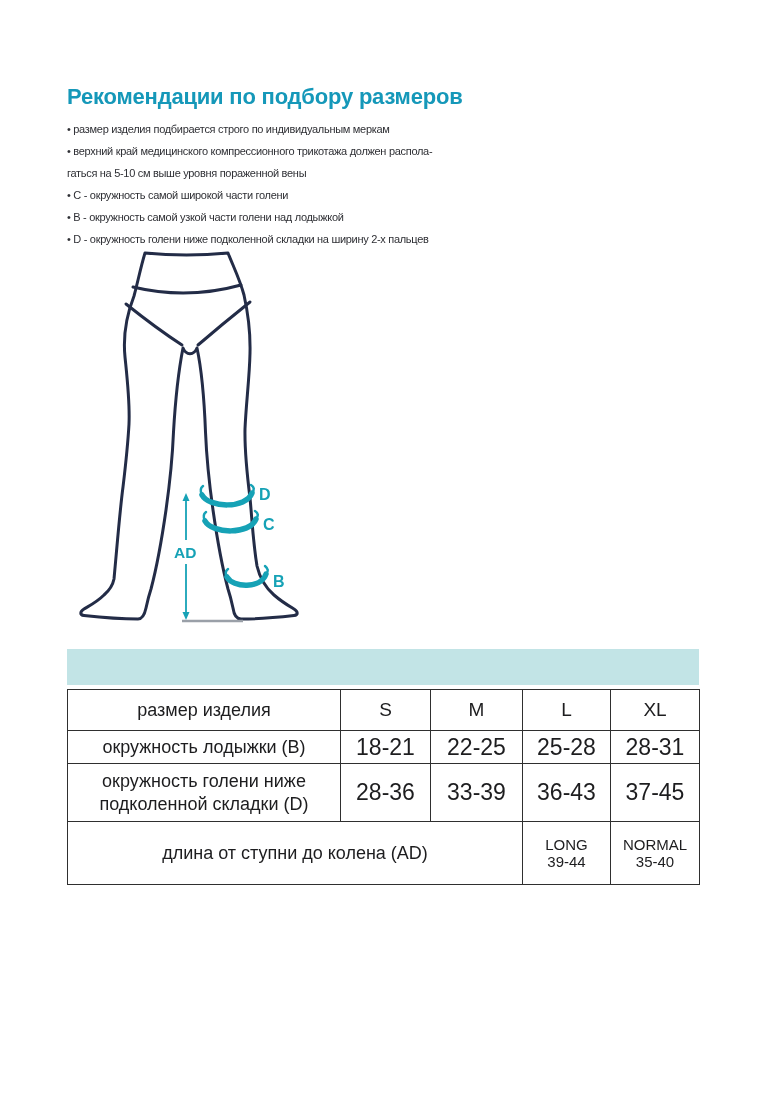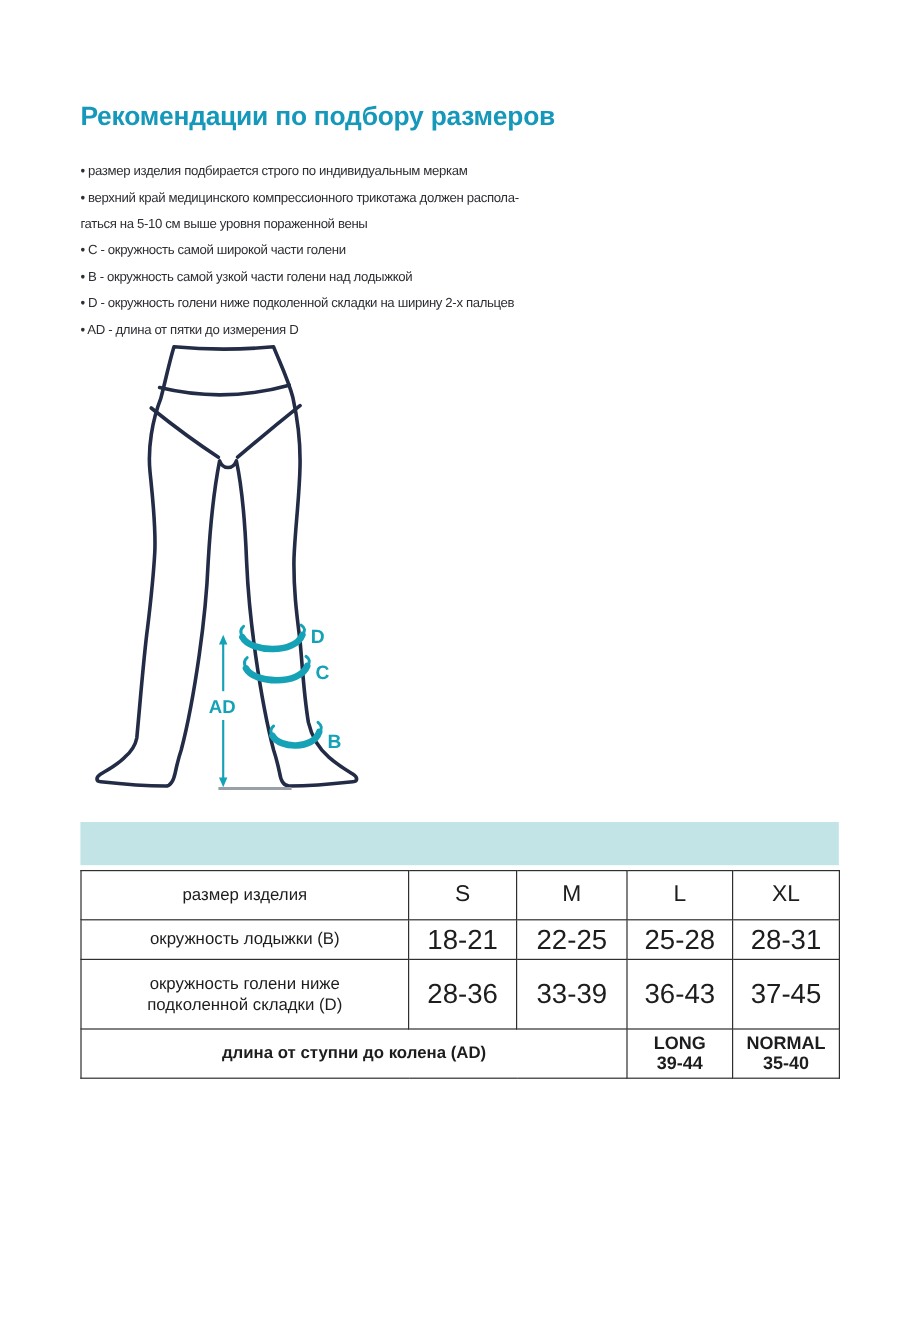--- a/index.html
+++ b/index.html
@@ -4,21 +4,21 @@
 <style>
   :root{
     --heading:#1598b9; --accent:#16a2b6; --outline:#232c47;
     --band:#c2e4e6; --text:#2e2f34; --tborder:#2f2f2f; --baseline:#9aa0a8;
   }
   *{box-sizing:border-box; margin:0; padding:0;}
   html,body{width:762px; height:1100px; background:#ffffff; overflow:hidden;
     font-family:"Liberation Sans", sans-serif;}
   .page{width:762px; height:1100px; padding:84px 56px 0 67px;}
   .title{font-size:22px; line-height:26px; font-weight:bold; color:var(--heading);
-    letter-spacing:-0.2px; margin-bottom:22px;}
+    letter-spacing:-0.2px; margin-bottom:8px;}
   .bullets{font-size:11px; line-height:22px; color:var(--text); letter-spacing:-0.3px;}
   .bullet-item{white-space:nowrap;}
   .figure{position:relative; height:380px;}
   .figure svg{position:absolute; left:-12px; top:-8px;}
   .outline-path{fill:none; stroke:var(--outline); stroke-width:3;
     stroke-linejoin:round; stroke-linecap:round;}
   .band-main{fill:none; stroke:var(--accent); stroke-width:5.5; stroke-linecap:round;}
   .band-hook{fill:none; stroke:var(--accent); stroke-width:2.5; stroke-linecap:round;}
   .ad-line{fill:none; stroke:var(--accent); stroke-width:1.8;}
   .ad-head{fill:var(--accent); stroke:none;}
@@ -27,40 +27,39 @@
     font-family:"Liberation Sans", sans-serif;}
   .fig-label-ad{font-size:15.5px;}
   .size-band{width:632px; height:36px; background:var(--band); margin-top:19px;}
   table.size-table{width:632px; border-collapse:collapse; table-layout:fixed;
     margin-top:4px; color:#1d1d1f;}
   table.size-table td{border:1.5px solid var(--tborder); text-align:center;
     vertical-align:middle; padding:0 4px;}
   col.c-label{width:273px;} col.c-s{width:90px;} col.c-m{width:92px;}
   col.c-l{width:88px;} col.c-xl{width:89px;}
   tr.r-1 td{height:41px;} tr.r-2 td{height:33px;} tr.r-3 td{height:45px;}
-  tr.r-4 td{height:58px;} tr.r-5 td{height:41px;font-weight:bold;}
-  td.lbl{font-size:14px; line-height:1.25;}
+  tr.r-4 td{height:58px;} tr.r-5 td{height:63px;}
+  td.lbl{font-size:18px; line-height:1.25;}
   td.hdr{font-size:19px;}
   td.val{font-size:23px;}
   td.small{font-size:15px; line-height:1.15;}
 </style>
 </head>
 <body>
 
 <div class="page">
 
   <div class="title">Рекомендации по подбору размеров</div>
 
   <div class="bullets">
       <div class="bullet-item">• размер изделия подбирается строго по индивидуальным меркам</div>
       <div class="bullet-item">• верхний край медицинского компрессионного трикотажа должен распола-<br>гаться на 5-10 см выше уровня пораженной вены</div>
       <div class="bullet-item">• C - окружность самой широкой части голени</div>
       <div class="bullet-item">• B - окружность самой узкой части голени над лодыжкой</div>
       <div class="bullet-item">• D - окружность голени ниже подколенной складки на ширину 2-х пальцев</div>
-      <div class="bullet-item">• AD - длина от пятки до измерения D</div>
     </div>
 
   <div class="figure">
     <svg width="260" height="390" viewBox="55 300 260 390">
 
       <path class="outline-path" d="
         M 145,311
         C 172,313.5 201,313.5 228,311
         C 234,326 240,338 244,353
         C 248,371 250.5,391 250,411

